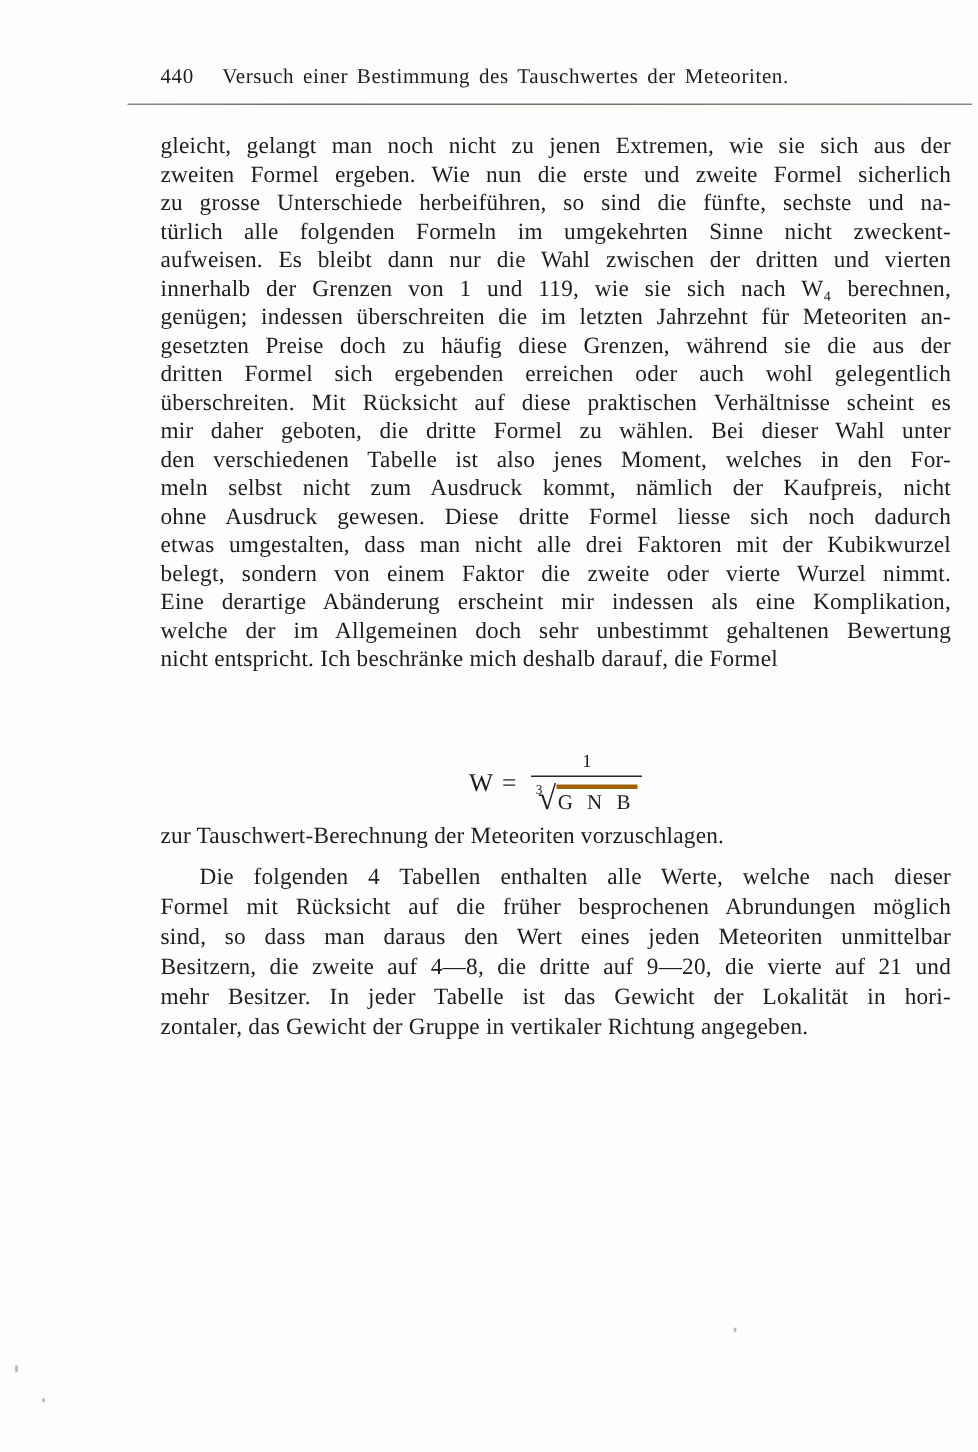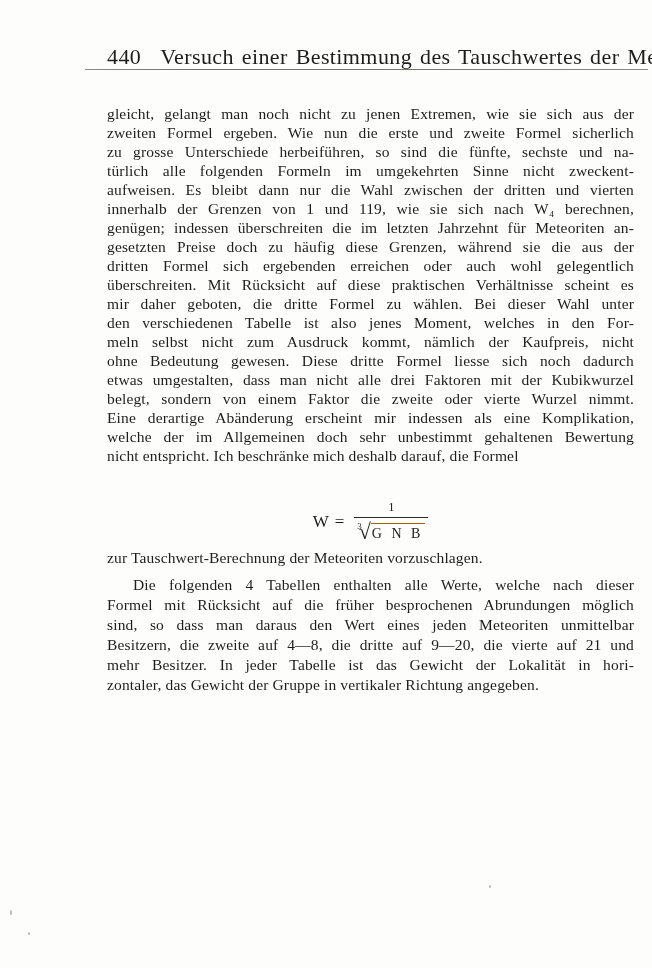--- a/index.html
+++ b/index.html
@@ -17,21 +17,21 @@
     font-family: "Liberation Serif", "DejaVu Serif", serif;
     overflow: hidden;
   }
   .header {
     position: absolute;
     top: 44px;
     left: 107px;
     width: 527px;
     display: flex;
     align-items: flex-end;
-    font-size: 22px;
+    font-size: 14px;
     letter-spacing: 0.4px;
     white-space: nowrap;
   }
   .page-number {
     margin-right: 19px;
   }
   .running-title {
     flex: 1;
     text-align: left;
     word-spacing: 2px;
@@ -44,21 +44,21 @@
     height: 1px;
     background: linear-gradient(to right, #8a8a86 0%, #6f6f6b 20%, #77776f 60%, #8b8b85 100%);
   }
   .body-text {
     position: absolute;
     left: 107px;
     width: 527px;
     font-size: 15.5px;
     letter-spacing: 0.15px;
   }
-  .para1 { top: 104px; }
+  .para1 { top: 88px; }
   .para1 .line { height: 19px; line-height: 19px; }
   .para2 { top: 575px; }
   .para2 .line { height: 20px; line-height: 20px; }
   .line {
     text-align: justify;
     text-align-last: justify;
     white-space: normal;
   }
   .line:last-child {
     text-align-last: left;
@@ -115,21 +115,21 @@
     line-height: 1;
     margin-top: 1px;
     margin-right: -3px;
   }
   .root .sign {
     font-size: 22px;
     line-height: 1;
     margin-top: 0px;
   }
   .root .radicand {
-    border-top: 1px solid #a16207;
+    border-top: 3px solid #a16207;
     font-size: 14px;
     line-height: 1;
     letter-spacing: 3px;
     padding: 3px 2px 0 1px;
     margin-top: 2px;
   }
   .speck {
     position: absolute;
     background: #9a9a94;
     border-radius: 50%;
@@ -160,21 +160,21 @@
       <div class="line">türlich alle folgenden Formeln im umgekehrten Sinne nicht zweckent-</div>
       <div class="line">aufweisen. Es bleibt dann nur die Wahl zwischen der dritten und vierten</div>
       <div class="line">innerhalb der Grenzen von 1 und 119, wie sie sich nach W₄ berechnen,</div>
       <div class="line">genügen; indessen überschreiten die im letzten Jahrzehnt für Meteoriten an-</div>
       <div class="line">gesetzten Preise doch zu häufig diese Grenzen, während sie die aus der</div>
       <div class="line">dritten Formel sich ergebenden erreichen oder auch wohl gelegentlich</div>
       <div class="line">überschreiten. Mit Rücksicht auf diese praktischen Verhältnisse scheint es</div>
       <div class="line">mir daher geboten, die dritte Formel zu wählen. Bei dieser Wahl unter</div>
       <div class="line">den verschiedenen Tabelle ist also jenes Moment, welches in den For-</div>
       <div class="line">meln selbst nicht zum Ausdruck kommt, nämlich der Kaufpreis, nicht</div>
-      <div class="line">ohne Bedeutung gewesen. Diese dritte Formel liesse sich noch dadurch</div>
+      <div class="line">ohne Ausdruck gewesen. Diese dritte Formel liesse sich noch dadurch</div>
       <div class="line">etwas umgestalten, dass man nicht alle drei Faktoren mit der Kubikwurzel</div>
       <div class="line">belegt, sondern von einem Faktor die zweite oder vierte Wurzel nimmt.</div>
       <div class="line">Eine derartige Abänderung erscheint mir indessen als eine Komplikation,</div>
       <div class="line">welche der im Allgemeinen doch sehr unbestimmt gehaltenen Bewertung</div>
       <div class="line">nicht entspricht. Ich beschränke mich deshalb darauf, die Formel</div>
     </div>
 
   <div class="formula">
     <span class="f-lhs">W =</span>
     <span class="frac">

